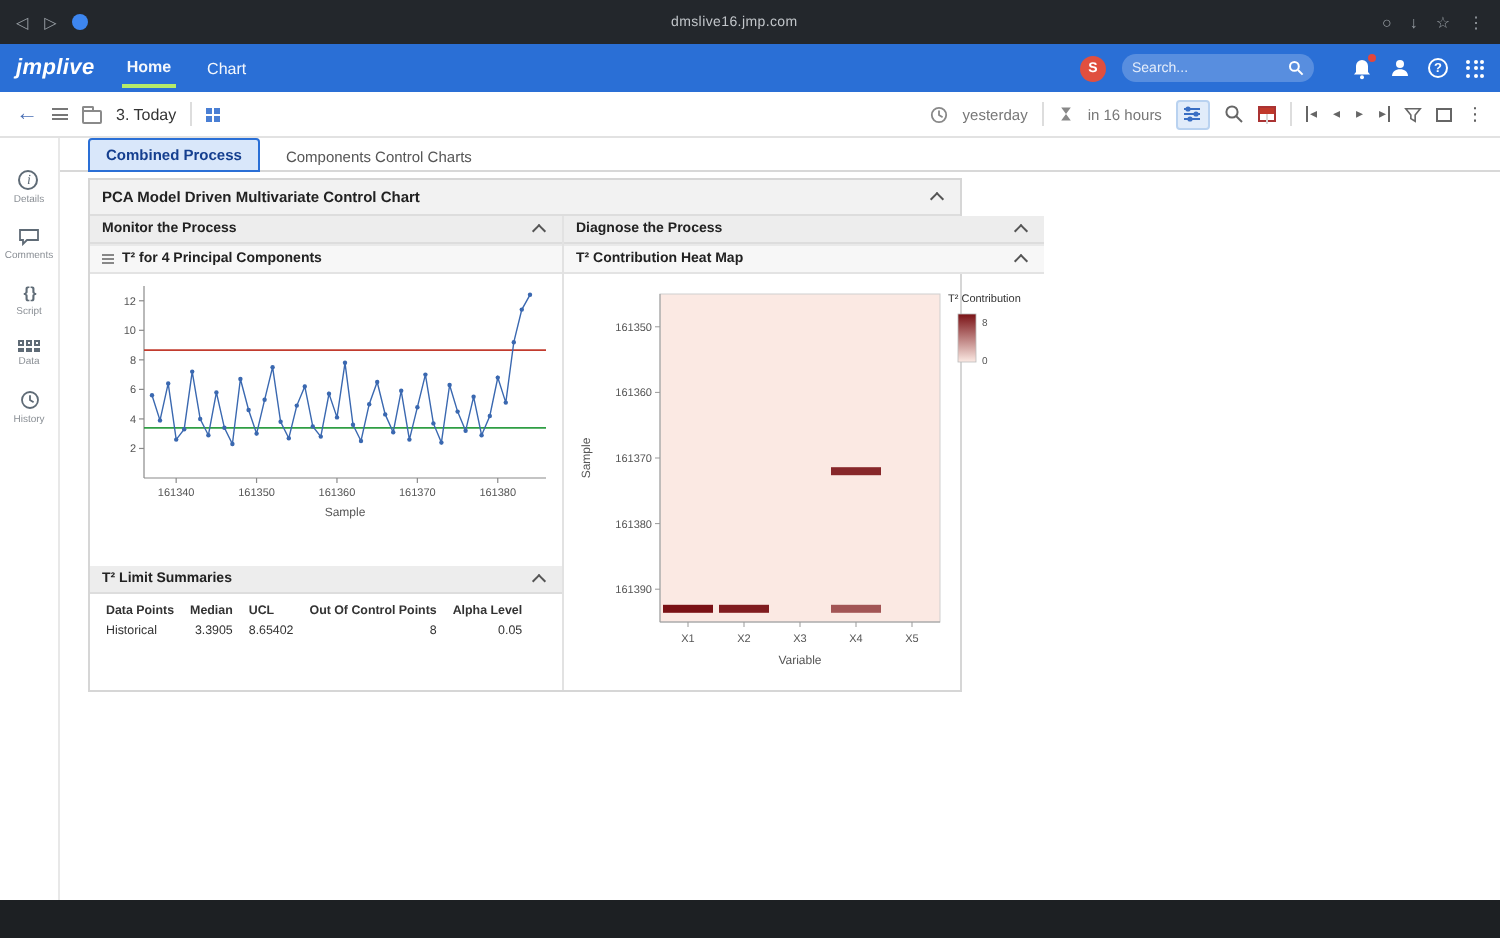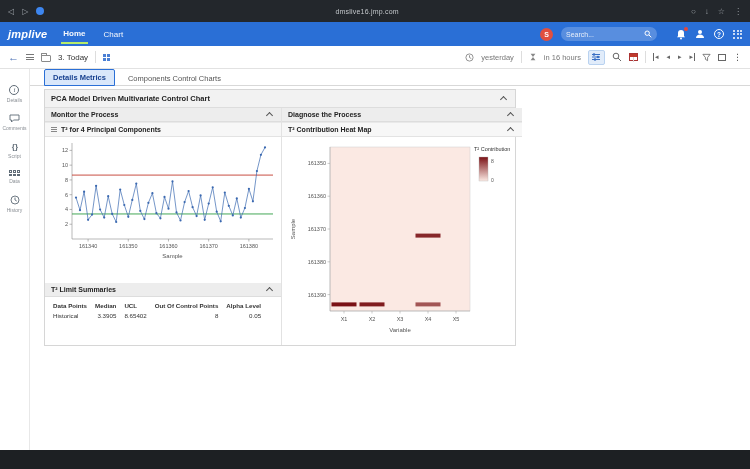--- a/index.html
+++ b/index.html
@@ -76,21 +76,21 @@
   .tbl-icon span{width:3px;height:2.5px;border:0.5px solid #5f6b76;}
 
   
   .tabbar{position:absolute;top:69px;left:30px;right:0;height:17px;background:#fff;
           border-bottom:1px solid #d8d8d8;display:flex;align-items:flex-end;padding-left:14px;gap:5px;}
   .tab{font-size:7.5px;padding:3px 8px;color:#555;border-radius:2px 2px 0 0;margin-bottom:-1px;}
   .tab.selected{background:#d9e7fa;border:1px solid #2a6fd6;color:#153f8f;font-weight:bold;}
 
   
   .content{position:absolute;top:86px;left:30px;right:0;bottom:19px;background:#fff;}
-  .card{position:absolute;left:14px;top:3px;width:472px;border:1px solid #d6d6d6;background:#fff;}
+  .card{position:absolute;left:14px;top:3px;width:437px;border:1px solid #d6d6d6;background:#fff;}
   .card-header{background:#f2f2f2;border-bottom:1px solid #ddd;font-weight:bold;font-size:7.5px;
                color:#222;padding:4px 6px;display:flex;align-items:center;}
   .hdr-spacer{flex:1;}
   .chev{width:5px;height:5px;border-left:1px solid #555;border-top:1px solid #555;
         transform:rotate(45deg);margin-right:3px;margin-top:2px;}
   .cols{display:flex;align-items:stretch;}
   .col-monitor{width:238px;border-right:1px solid #e2e2e2;}
   .col-diagnose{flex:1;}
   .section-header{background:#ededed;border-bottom:1px solid #ddd;font-weight:bold;font-size:7px;
                   color:#222;padding:3px 6px;display:flex;align-items:center;}
@@ -251,21 +251,21 @@
     <span class="rail-item">
       <svg width="10" height="10" viewBox="0 0 10 10">
         <circle cx="5" cy="5" r="4" fill="none" stroke="#5f6b76" stroke-width="0.9"></circle>
         <path d="M5 2.6V5l1.8 1.1" fill="none" stroke="#5f6b76" stroke-width="0.9"></path>
       </svg>
       <span class="lbl">History</span>
     </span>
   </div>
 
   <div class="tabbar">
-    <span class="tab selected">Details Metrics</span>
+    <span class="tab selected">Combined Process</span>
     <span class="tab">Components Control Charts</span>
   </div>
 
   <div class="content">
     <div class="card">
       <div class="card-header">
         <span>PCA Model Driven Multivariate Control Chart</span>
         <span class="hdr-spacer"></span>
         <span class="chev"></span>
       </div>

